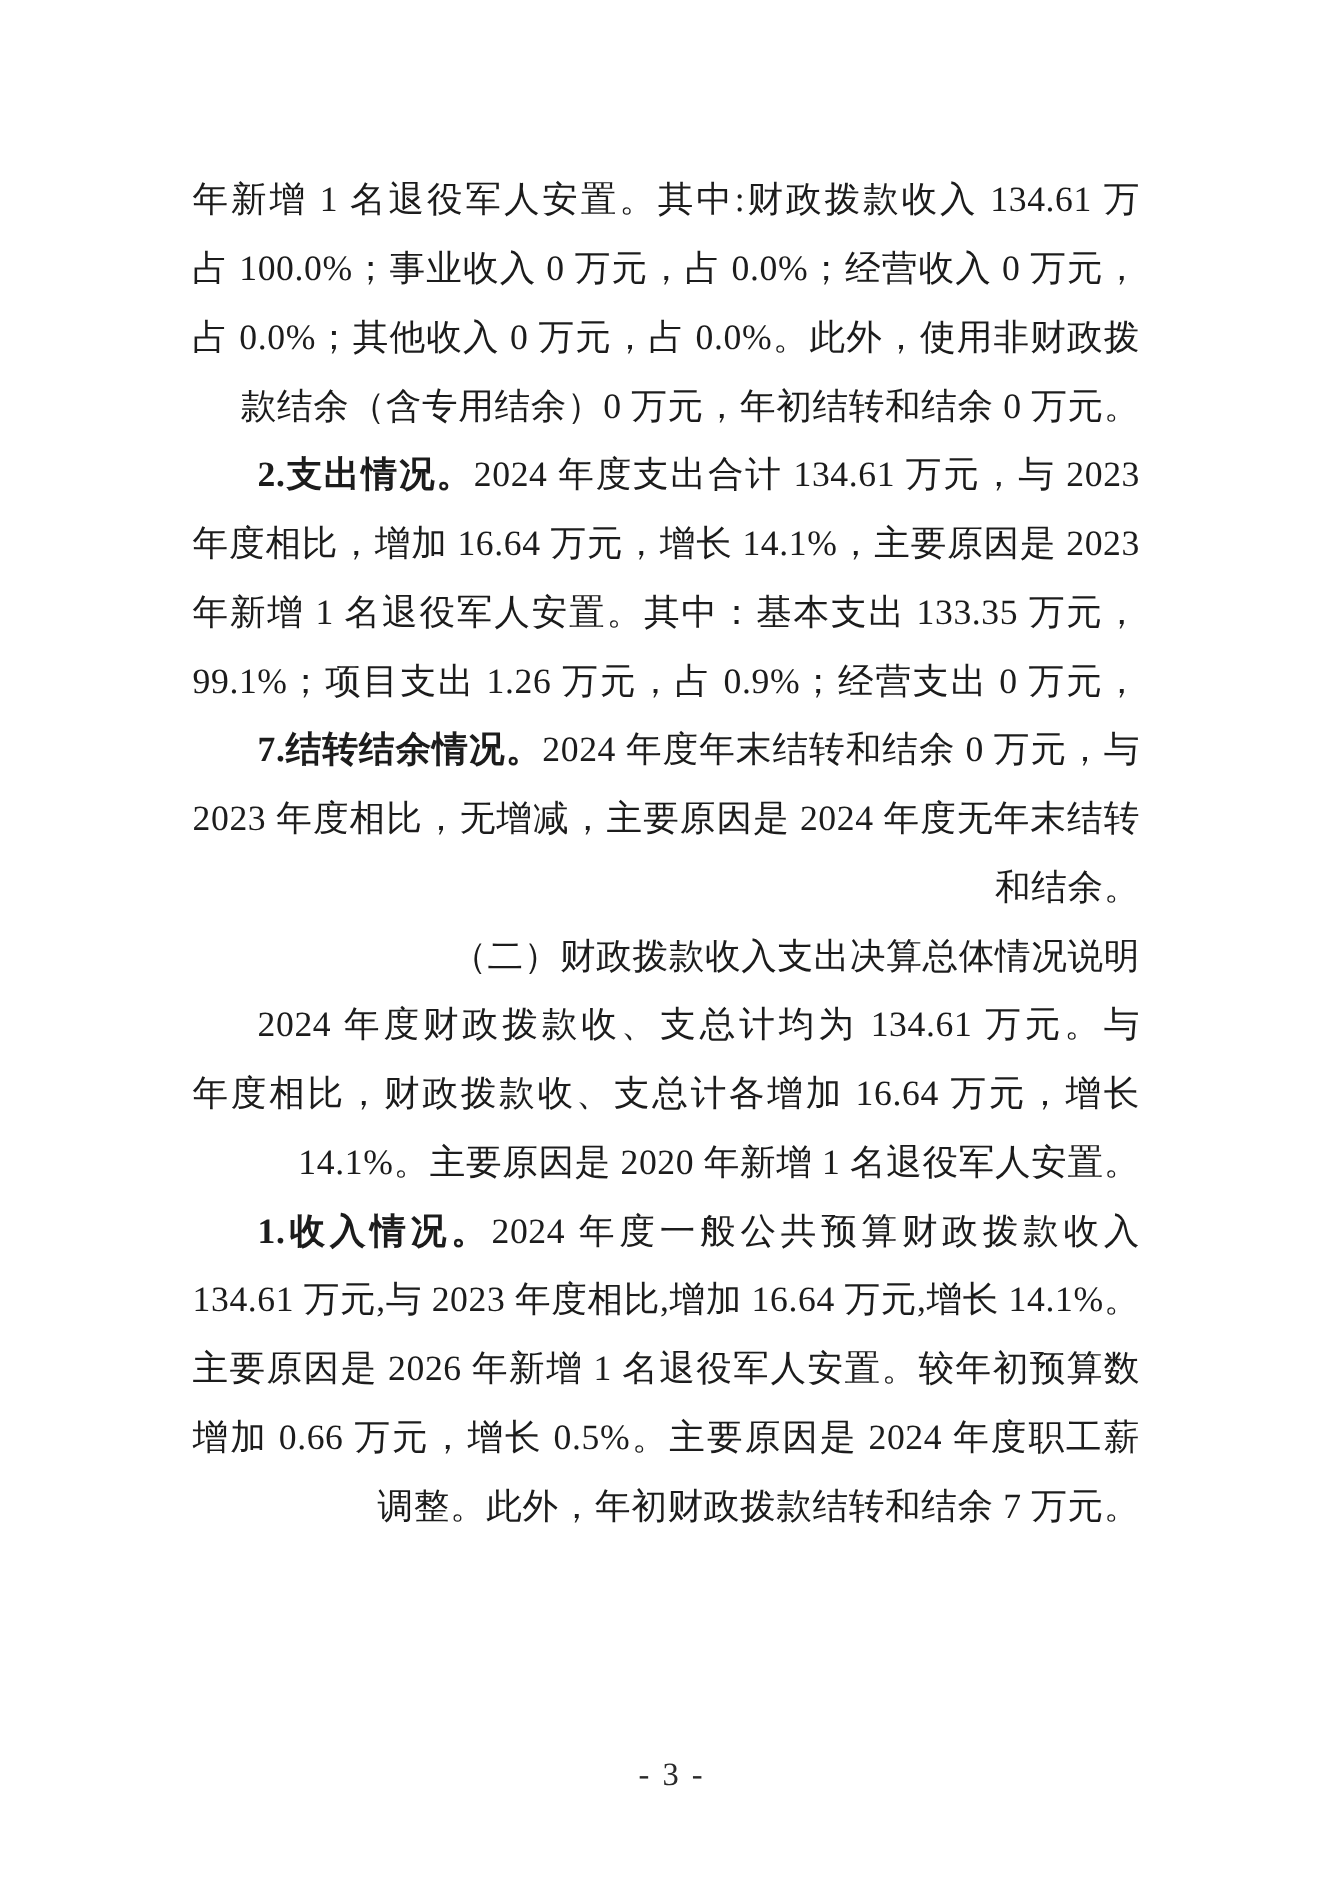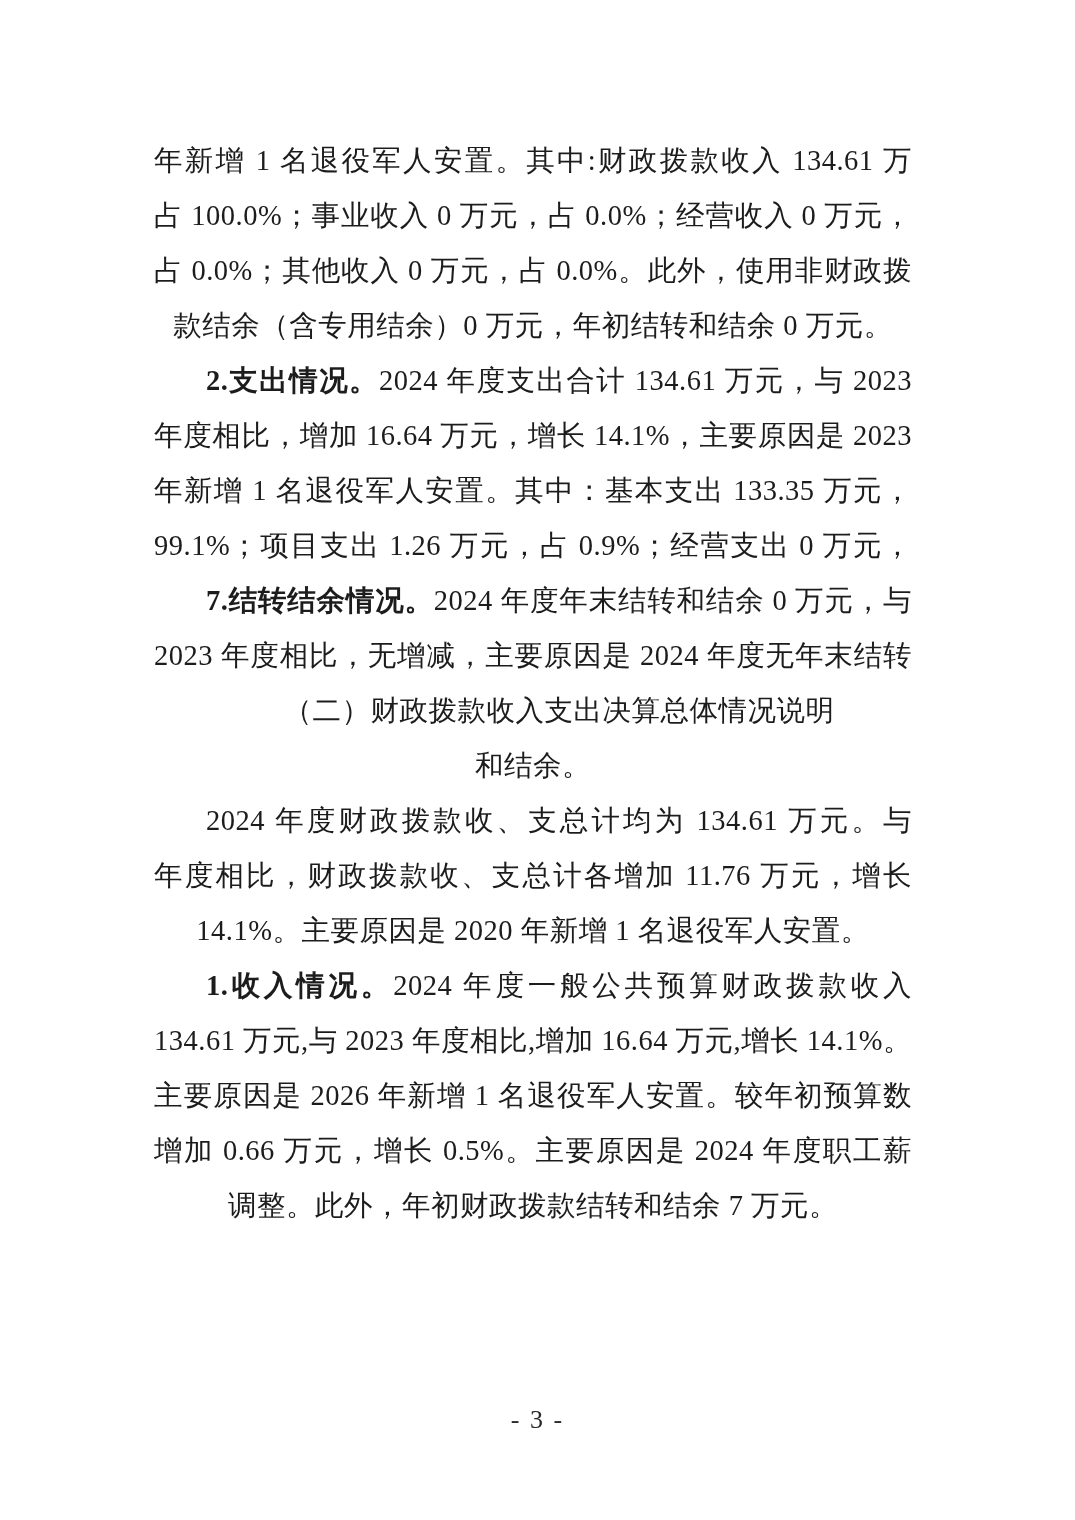--- a/index.html
+++ b/index.html
@@ -17,21 +17,21 @@
     position: absolute;
     left: 154px;
     top: 133px;
     width: 758px;
   }
   .line {
     height: 55px;
     line-height: 55px;
     font-size: 28.5px;
     overflow: hidden;
-    text-align: center;
+    text-align: right;
     text-align-last: auto;
     letter-spacing: 0.5px;
   }
   .line.just {
     text-align: justify;
     text-align-last: justify;
   }
   .line.indent { text-indent: 52px; }
   .lead { font-weight: bold; font-family: Liberation Serif, serif; }
   .heading { font-weight: normal; }
@@ -55,24 +55,24 @@
       <div class="line just">年新增 1 名退役军人安置。其中:财政拨款收入 134.61 万元，</div>
       <div class="line just">占 100.0%；事业收入 0 万元，占 0.0%；经营收入 0 万元，</div>
       <div class="line just">占 0.0%；其他收入 0 万元，占 0.0%。此外，使用非财政拨</div>
       <div class="line">款结余（含专用结余）0 万元，年初结转和结余 0 万元。</div>
       <div class="line just indent"><b class="lead">2.支出情况。</b>2024 年度支出合计 134.61 万元，与 2023</div>
       <div class="line just">年度相比，增加 16.64 万元，增长 14.1%，主要原因是 2023</div>
       <div class="line just">年新增 1 名退役军人安置。其中：基本支出 133.35 万元，占</div>
       <div class="line just">99.1%；项目支出 1.26 万元，占 0.9%；经营支出 0 万元，占</div>
       <div class="line just indent"><b class="lead">7.结转结余情况。</b>2024 年度年末结转和结余 0 万元，与</div>
       <div class="line just">2023 年度相比，无增减，主要原因是 2024 年度无年末结转</div>
+      <div class="line">和结余。</div>
       <div class="line indent heading">（二）财政拨款收入支出决算总体情况说明</div>
-      <div class="line">和结余。</div>
       <div class="line just indent">2024 年度财政拨款收、支总计均为 134.61 万元。与 2023</div>
-      <div class="line just">年度相比，财政拨款收、支总计各增加 11.76 万元，增长</div>
+      <div class="line just">年度相比，财政拨款收、支总计各增加 16.64 万元，增长</div>
       <div class="line">14.1%。主要原因是 2020 年新增 1 名退役军人安置。</div>
       <div class="line just indent"><b class="lead">1.收入情况。</b>2024 年度一般公共预算财政拨款收入</div>
       <div class="line just">134.61 万元,与 2023 年度相比,增加 16.64 万元,增长 14.1%。</div>
       <div class="line just">主要原因是 2026 年新增 1 名退役军人安置。较年初预算数</div>
       <div class="line just">增加 0.66 万元，增长 0.5%。主要原因是 2024 年度职工薪级</div>
       <div class="line">调整。此外，年初财政拨款结转和结余 7 万元。</div>
     </div>
   <div class="footer">- 3 -</div>
 </div>
 

